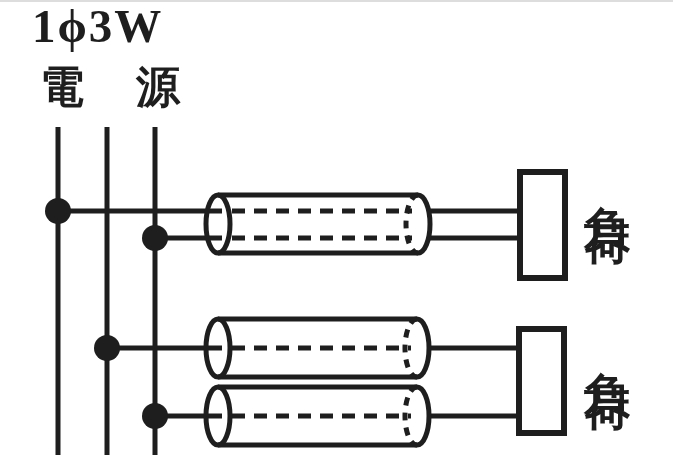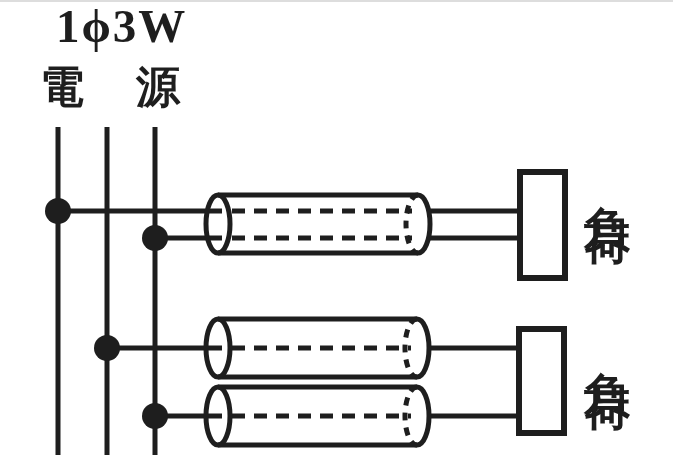--- a/index.html
+++ b/index.html
@@ -23,21 +23,21 @@
     background: var(--top_edge);
   }
   .diagram-svg { position: absolute; top: 0; left: 0; }
   .ink-stroke { stroke: var(--ink); fill: none; stroke-width: 5; }
   .dash-wire { stroke-dasharray: 13 9; }
   .dash-arc { stroke-dasharray: 8 7; }
   .ink-fill { fill: var(--ink); }
   .load-rect { fill: var(--background); stroke: var(--ink); stroke-width: 6; }
 
   .system-label {
-    position: absolute; left: 56px; top: 3px;
+    position: absolute; left: 32px; top: 3px;
     font-size: 47px; font-weight: 600; letter-spacing: 2px;
     line-height: 1.0; white-space: nowrap;
   }
   .source-char {
     position: absolute; top: 66px;
     font-size: 44px; font-weight: 600; line-height: 1.0;
   }
   .source-char.left  { left: 40px; }
   .source-char.right { left: 136px; }
   .load-label {

